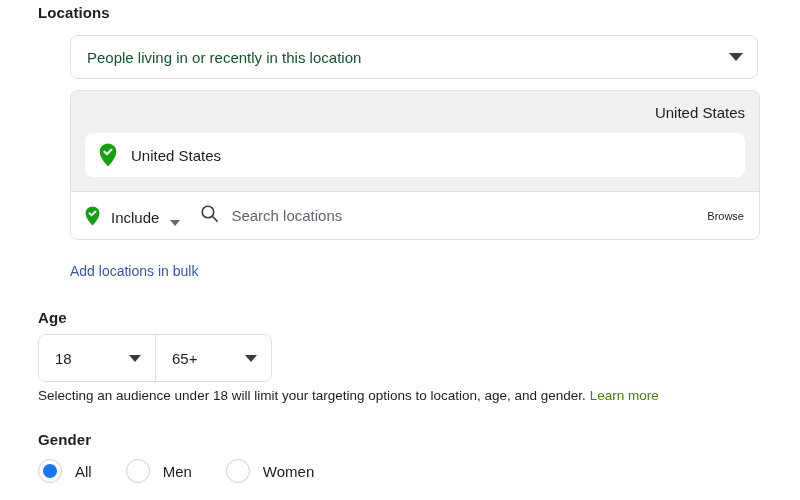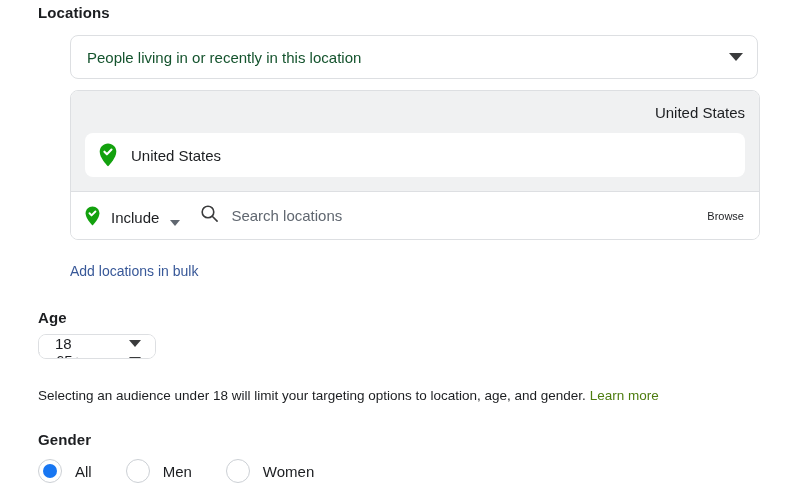--- a/index.html
+++ b/index.html
@@ -193,27 +193,26 @@
     text-decoration: none;
     cursor: pointer;
   }
 
   
   .age-group {
     position: absolute;
     left: 38px;
     top: 334px;
     display: flex;
-    height: 25px;
+    height: 48px;
     border: 1px solid #dddfe2;
     border-radius: 8px;
     background: #fff;
     box-sizing: border-box;
     overflow: hidden;
-    flex-direction: column;
   }
   .age-select {
     display: flex;
     align-items: center;
     justify-content: space-between;
     width: 116px;
     box-sizing: border-box;
     padding: 0 14px 0 16px;
     cursor: pointer;
     background: #fff;

